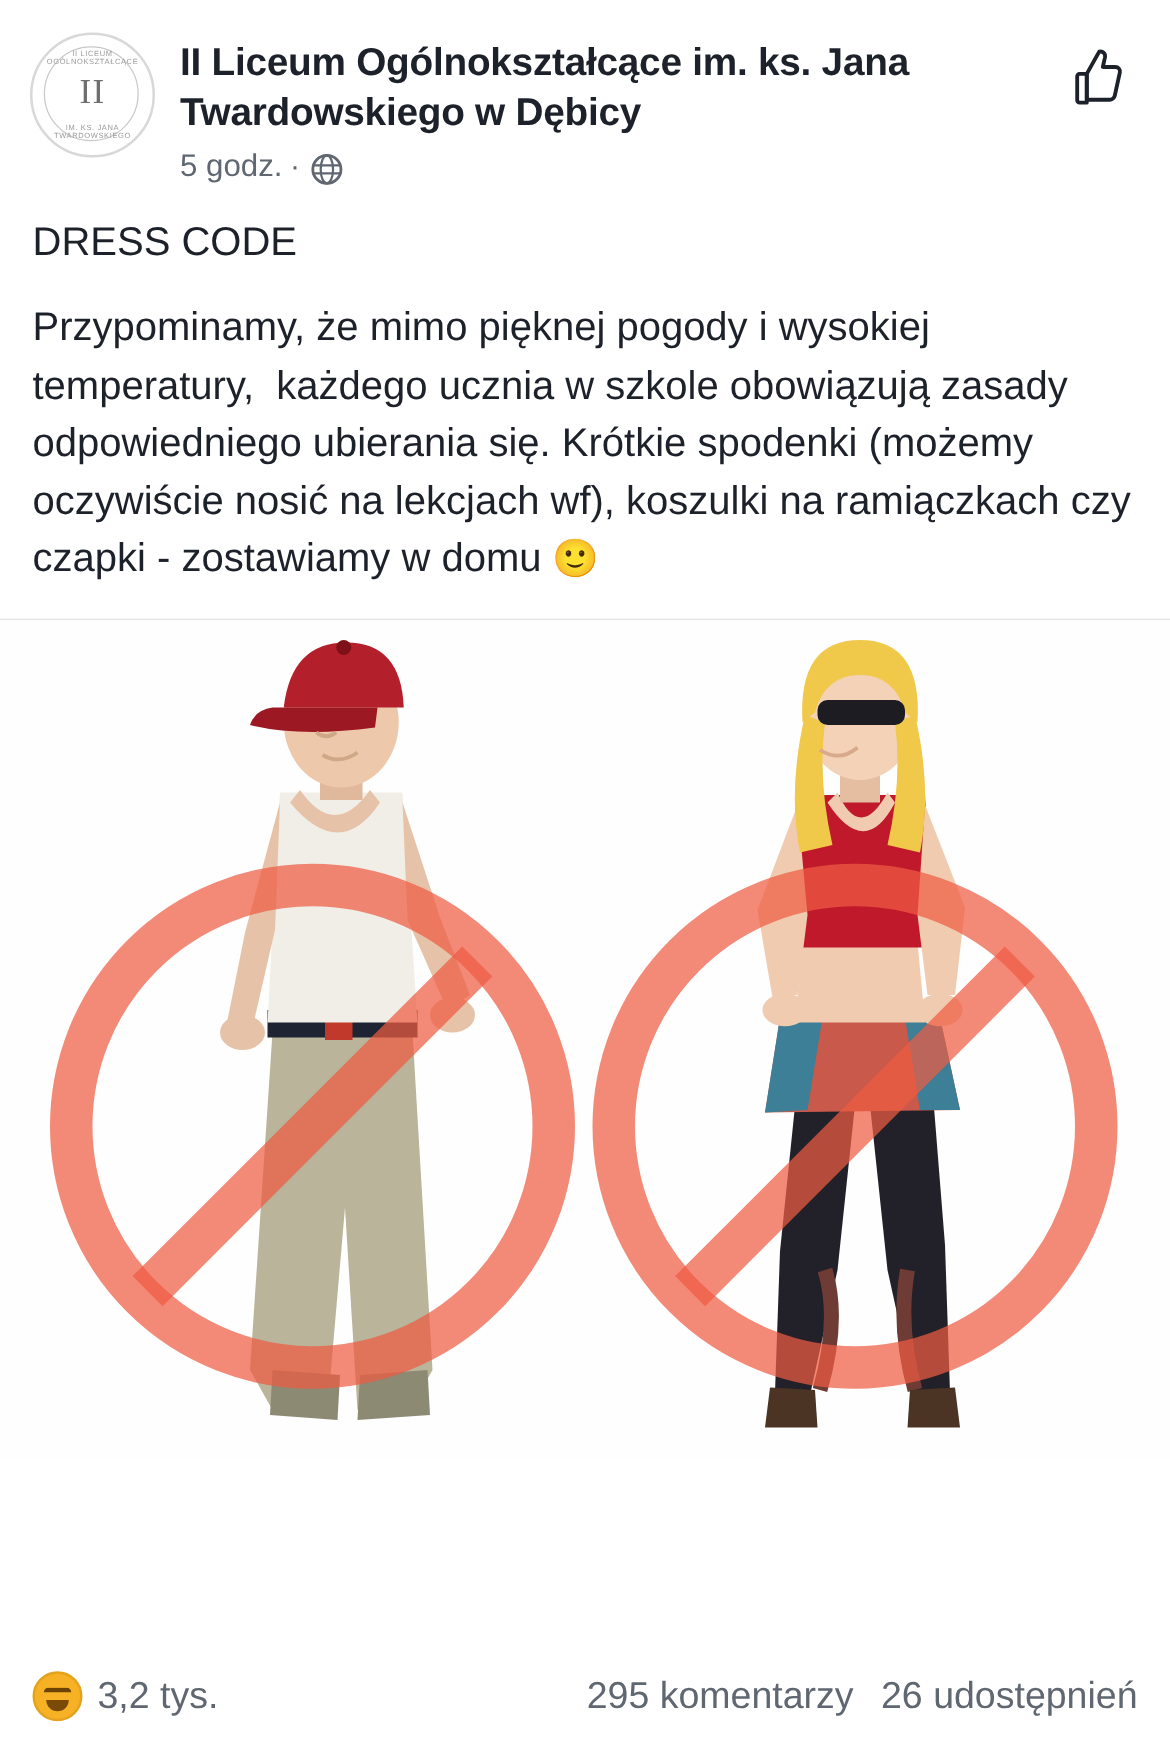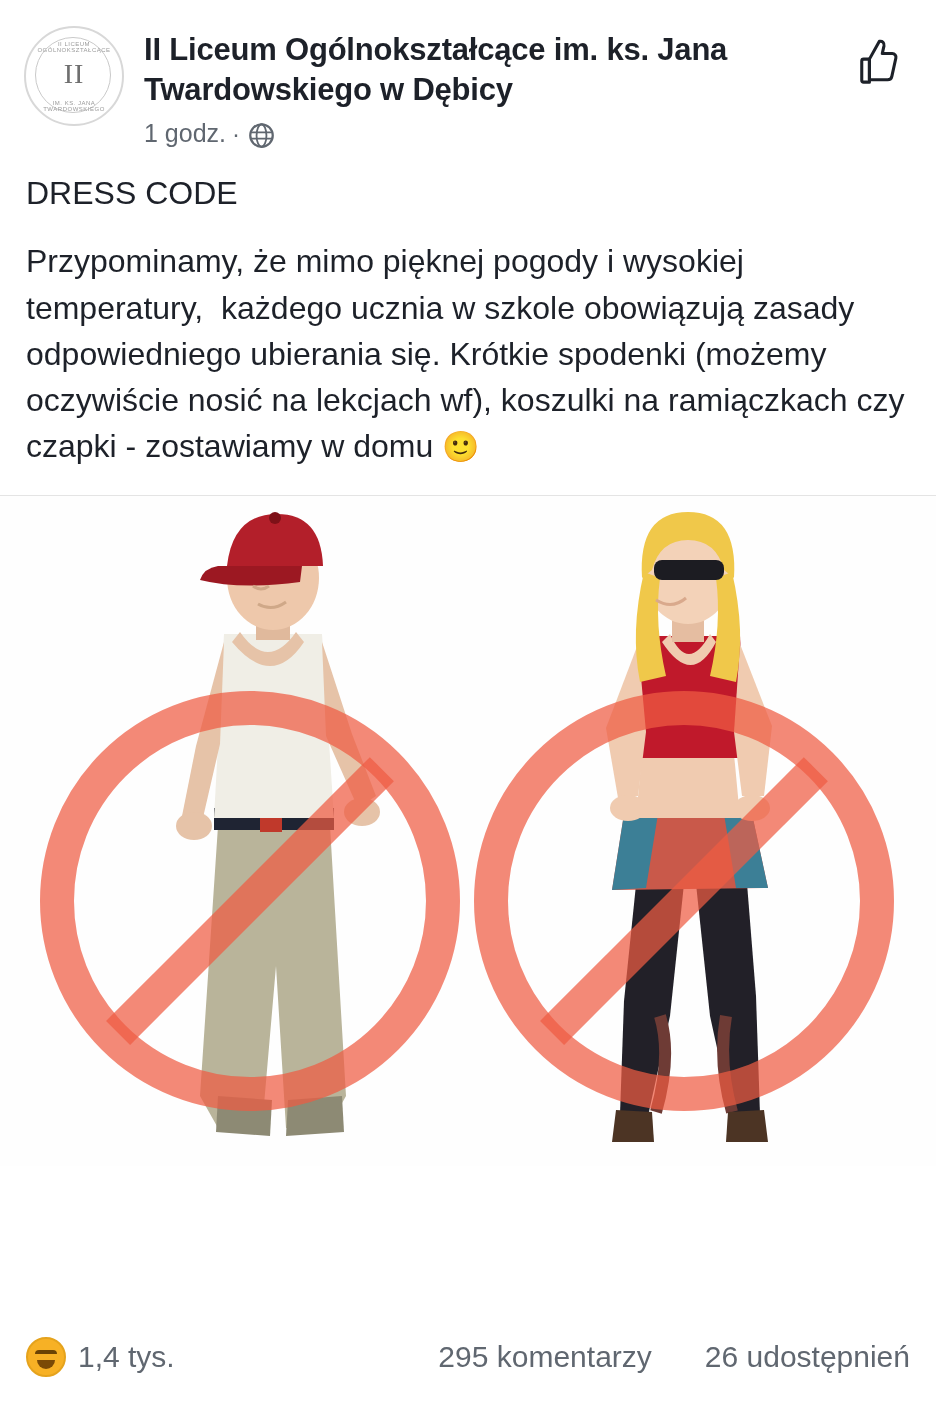--- a/index.html
+++ b/index.html
@@ -210,41 +210,41 @@
     left: 7px; top: 11px;
     width: 22px; height: 4px;
     border-top: 4px solid #6b4304;
     border-radius: 4px;
   }
   .reaction-count { font-weight: normal; color: #606770; }
   .footer-right {
     margin-left: auto;
     display: flex;
     align-items: flex-end;
-    gap: 53px;
+    gap: 22px;
   }
 </style>
 </head>
 <body>
 
 <div class="post">
 
   <div class="post-header">
 
     <div class="avatar">
       <div class="ring"></div>
       <div class="arc-top">II LICEUM OGÓLNOKSZTAŁCĄCE</div>
       <div class="mono">II</div>
       <div class="arc-bottom">IM. KS. JANA TWARDOWSKIEGO</div>
     </div>
 
     <div class="header-text">
       <div class="page-name">II Liceum Ogólnokształcące im. ks. Jana Twardowskiego w Dębicy</div>
       <div class="meta-row">
-        <span>1 godz.</span>
+        <span>5 godz.</span>
         <span class="meta-sep">·</span>
         <span class="globe-icon">
           <svg viewBox="0 0 24 24" width="27" height="27" aria-hidden="true">
             <circle cx="12" cy="12" r="10" fill="none" stroke="#606770" stroke-width="2"></circle>
             <ellipse cx="12" cy="12" rx="4.4" ry="10" fill="none" stroke="#606770" stroke-width="1.6"></ellipse>
             <path d="M2.3 9.2h19.4M2.3 14.8h19.4" stroke="#606770" stroke-width="1.6" fill="none"></path>
           </svg>
         </span>
       </div>
     </div>
@@ -334,21 +334,21 @@
         <div class="bar"></div>
       </div>
     <div class="noentry noentry-right">
         <div class="bar"></div>
       </div>
   </div>
 
   <div class="post-footer">
     <div class="reaction">
       <span class="reaction-icon"></span>
-      <span class="reaction-count">1,4 tys.</span>
+      <span class="reaction-count">3,2 tys.</span>
     </div>
     <div class="footer-right">
       <span>295 komentarzy</span>
       <span>26 udostępnień</span>
     </div>
   </div>
 
 </div>
 
 </body></html>

